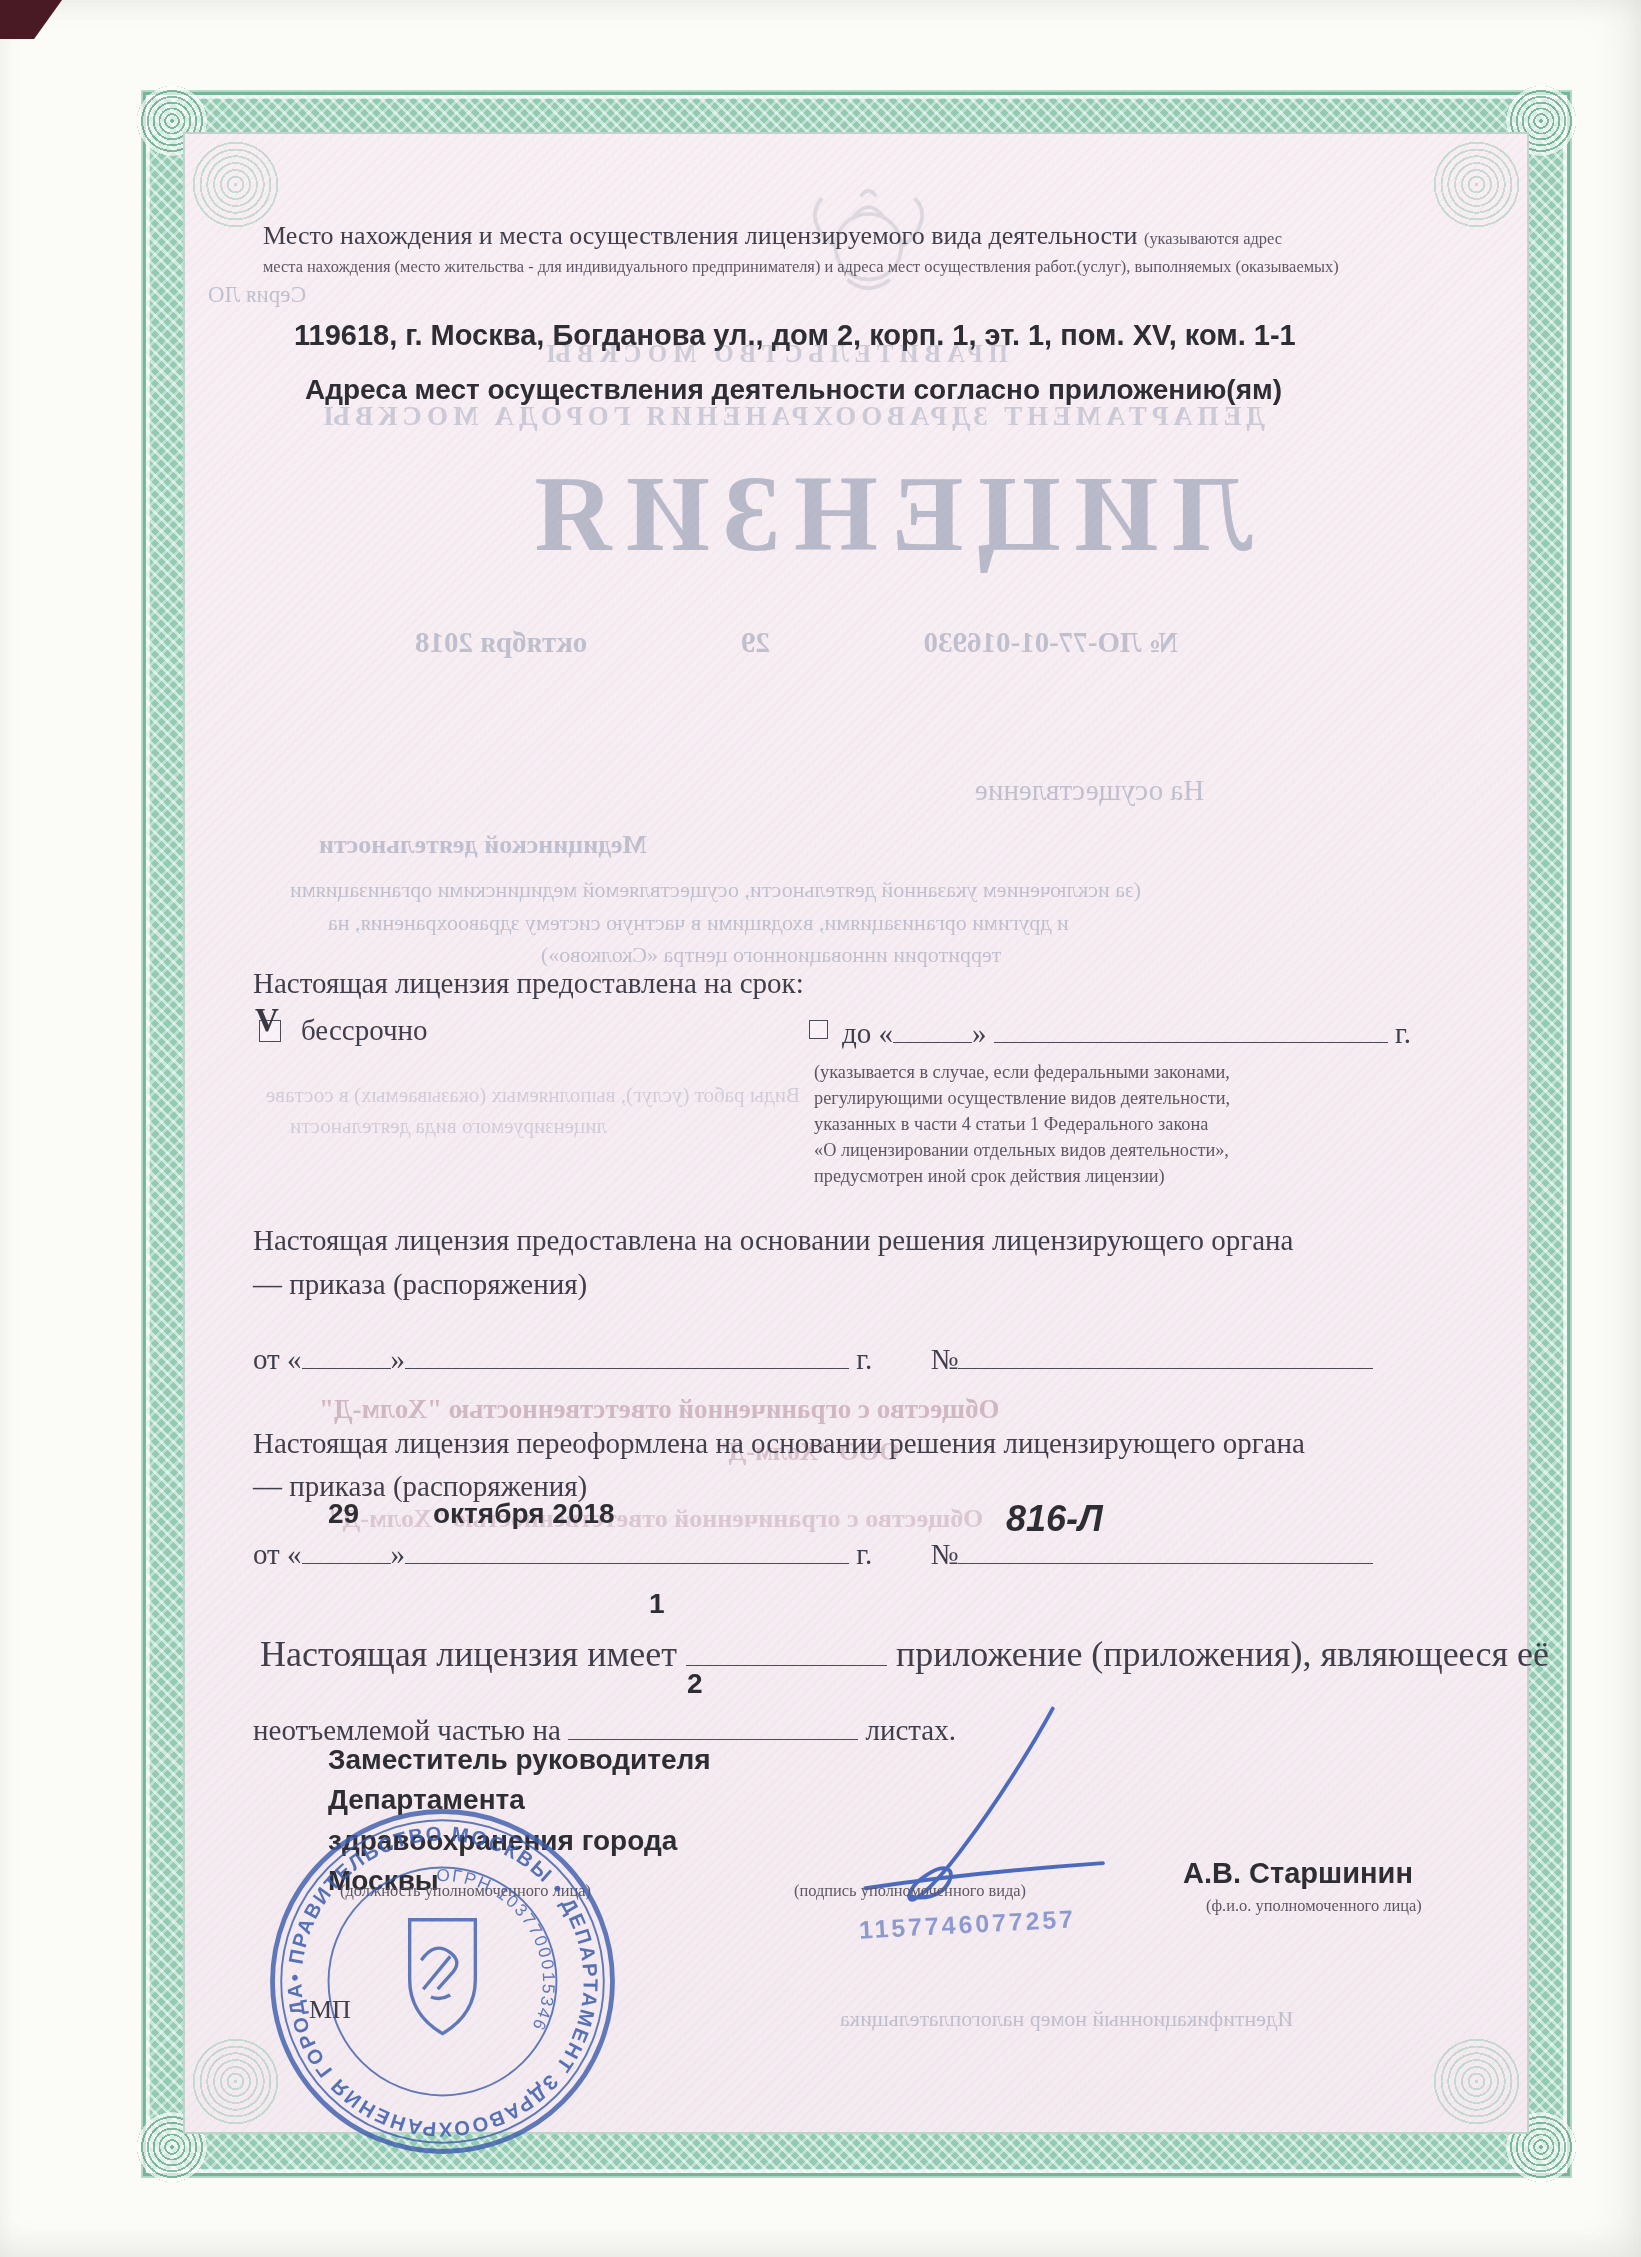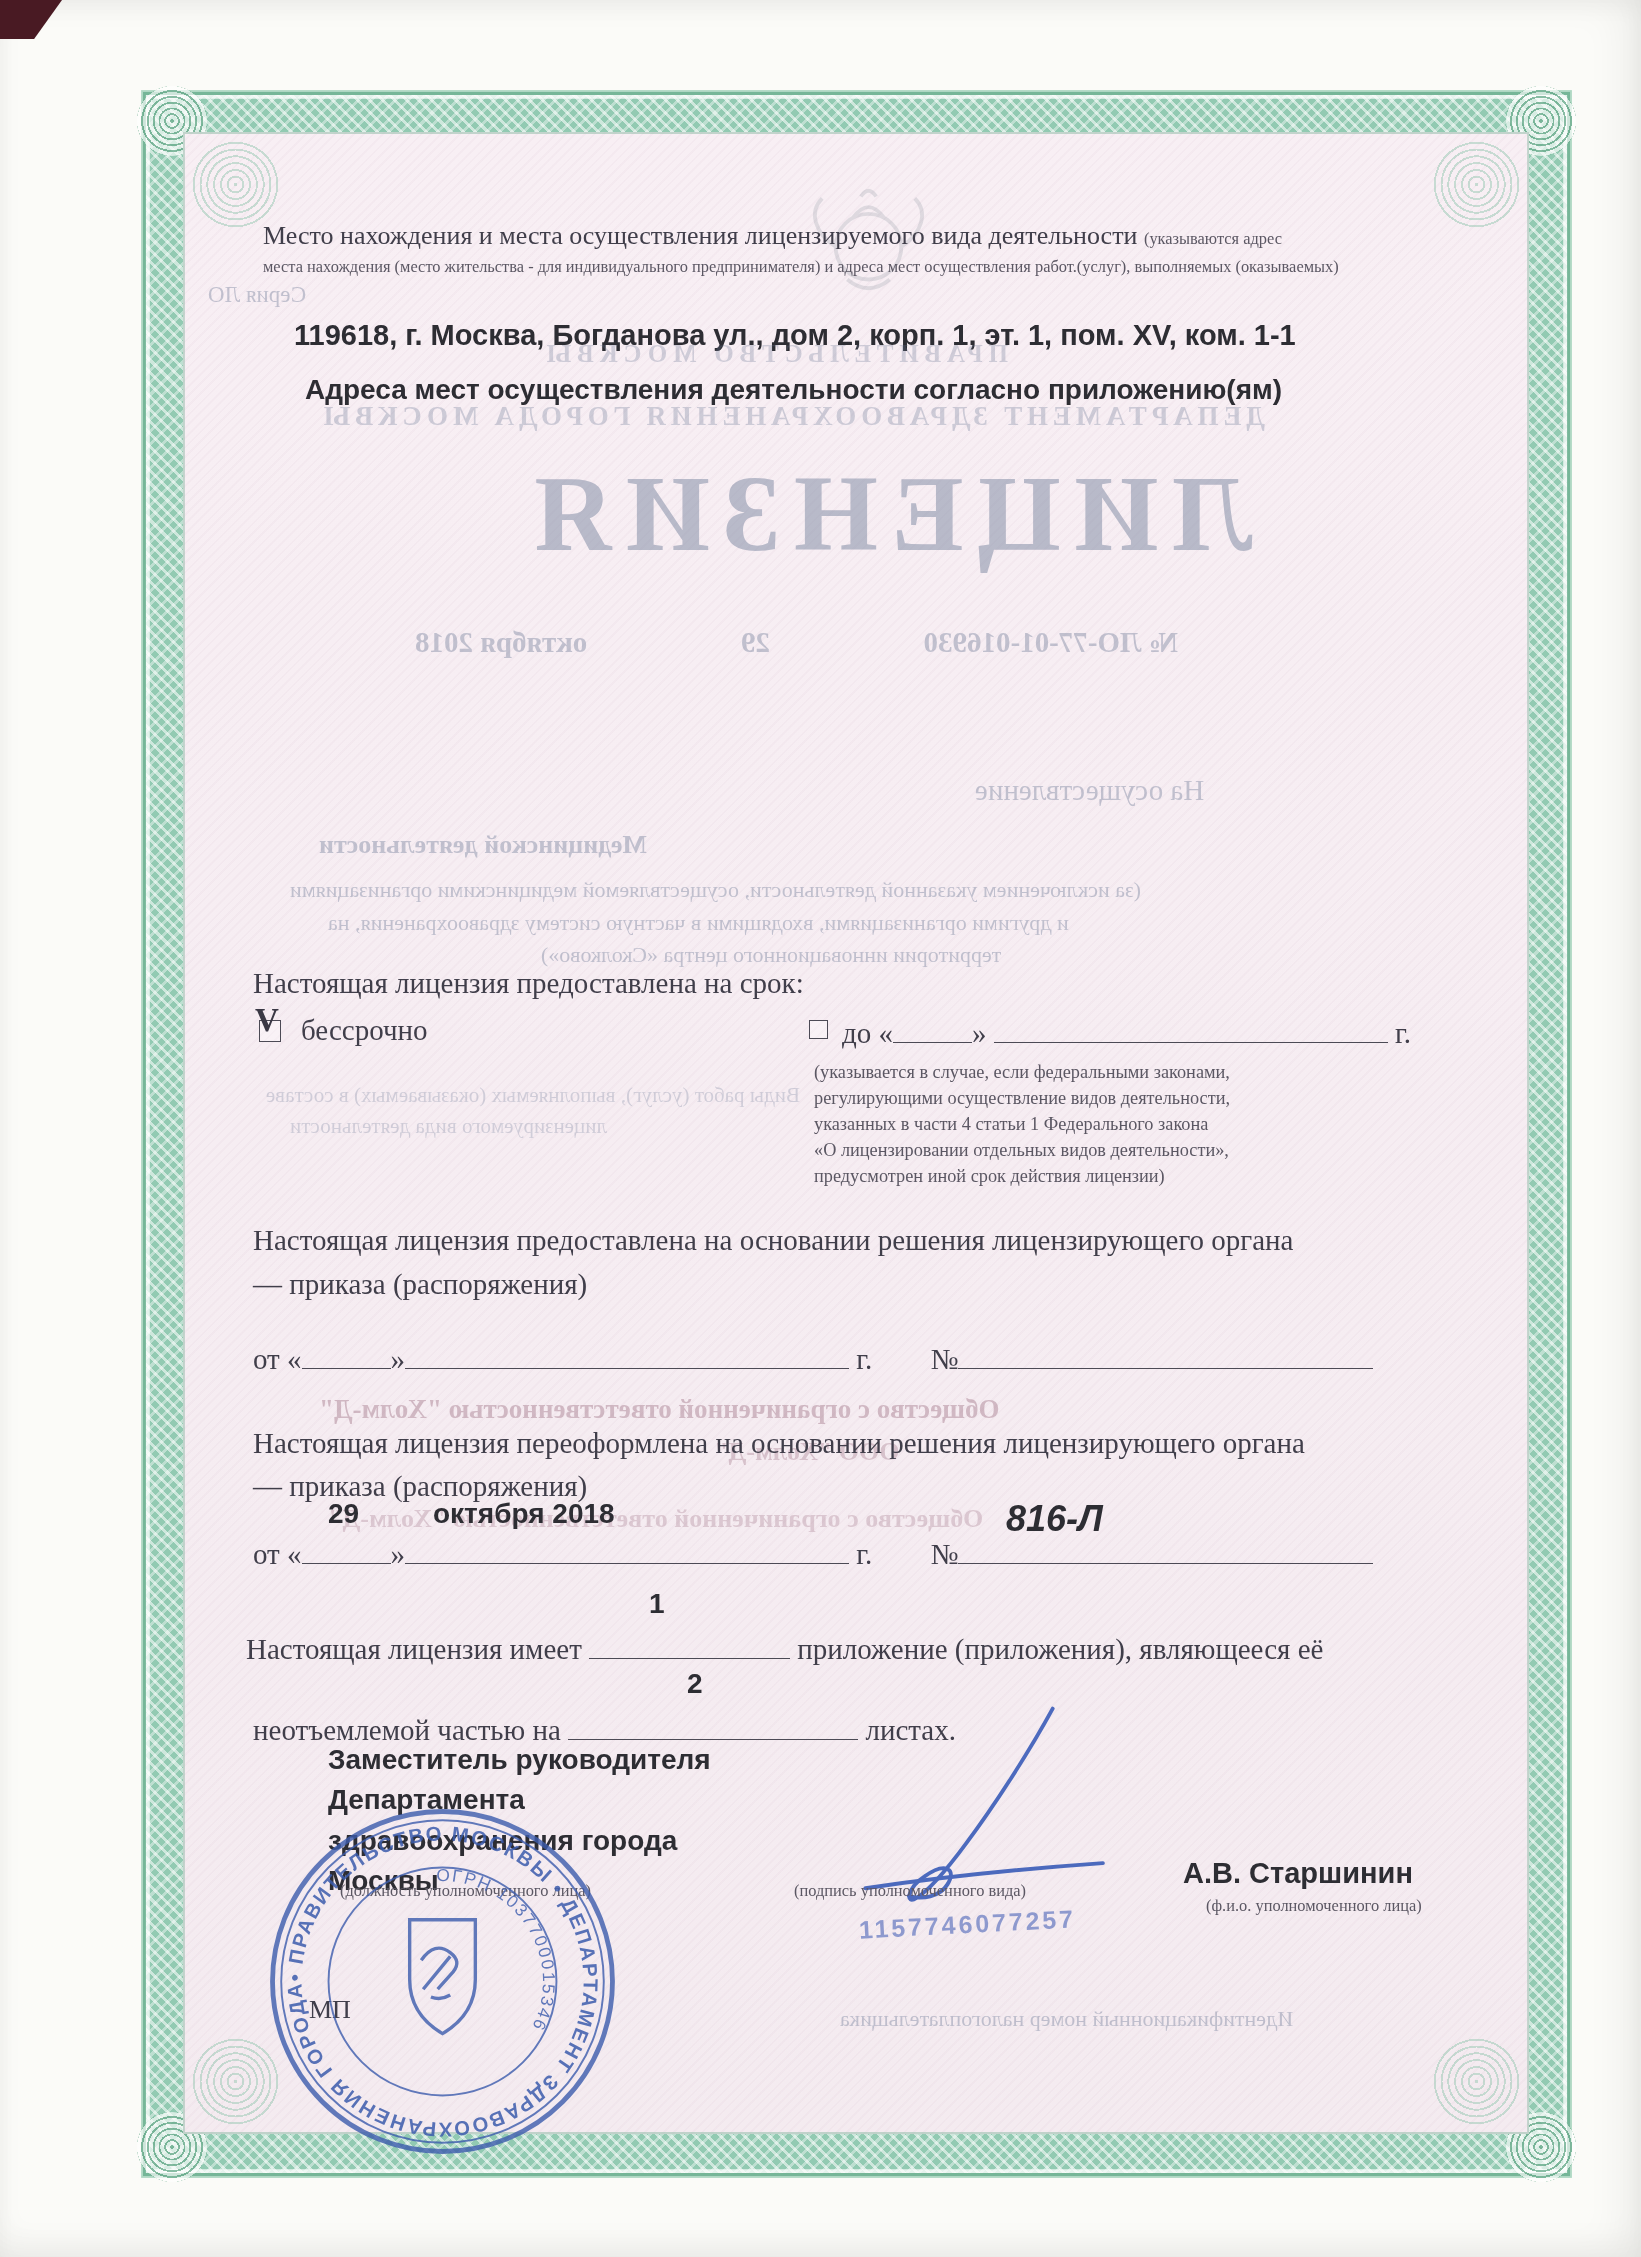--- a/index.html
+++ b/index.html
@@ -146,21 +146,21 @@
   <div class="t sans-b" style="left:1006px; top:1498px; font-size:36px;font-style:italic;">816-Л</div>
 
   <div class="t" style="left:253px; top:1535px; font-size:29px;">
     <span>от «</span><span class="ln" style="width:89px;"></span><span>»</span><span class="ln" style="width:444px;"></span>
     <span>г.</span>
     <span style="display:inline-block; width:44px;"></span>
     <span>№</span><span class="ln" style="width:415px;"></span>
   </div>
 
   <div class="t sans-b" style="left:649px; top:1588px; font-size:28px;">1</div>
-  <div class="t" style="left:246px; top:1630px; font-size:29px;text-align:center;">
+  <div class="t" style="left:260px; top:1630px; font-size:36px;text-align:center;">
     <span>Настоящая лицензия имеет</span>
     <span class="ln" style="width:201px;"></span>
     <span>приложение (приложения), являющееся её</span>
   </div>
   <div class="t sans-b" style="left:687px; top:1668px; font-size:28px;">2</div>
   <div class="t" style="left:253px; top:1711px; font-size:29px;">
     <span>неотъемлемой частью на</span>
     <span class="ln" style="width:290px;"></span>
     <span>листах.</span>
   </div>

